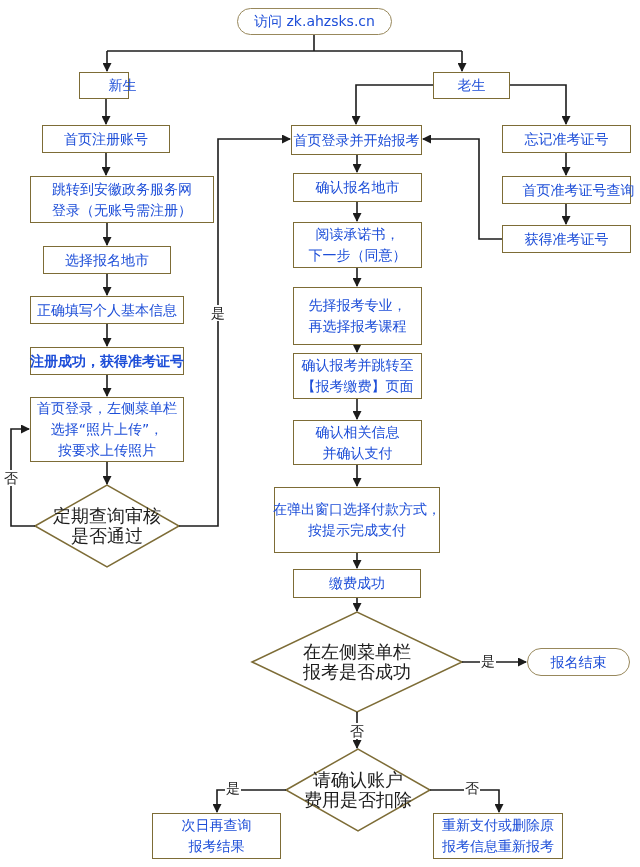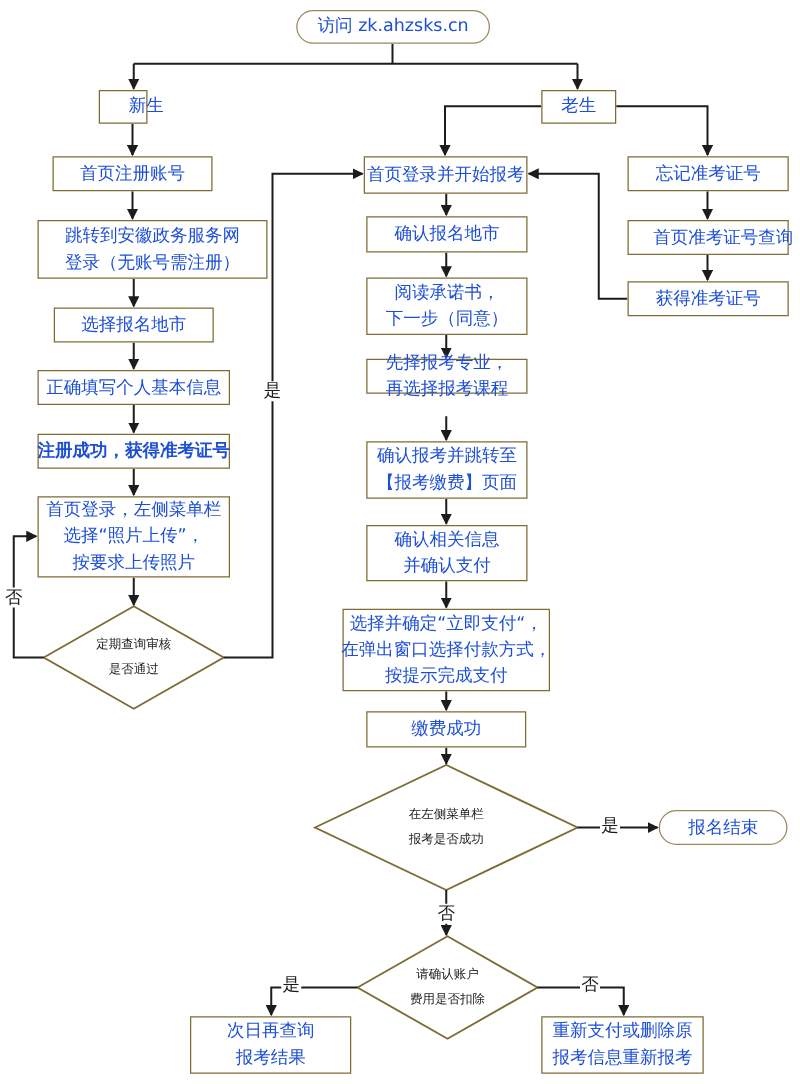--- a/index.html
+++ b/index.html
@@ -11,21 +11,21 @@
   .node{
     position:absolute;box-sizing:border-box;background:#fff;
     border:1.5px solid #7d6c36;
     display:flex;flex-direction:column;align-items:center;justify-content:center;
     font-size:14px;line-height:21px;color:#1d4ed8;text-align:center;
     white-space:nowrap;
   }
   .shape-terminator{border-radius:14px;border-color:#98885c;}
   .diamond-label{
     position:absolute;transform:translate(-50%,-50%);
-    font-size:10px;line-height:20px;color:#1c1c1c;text-align:center;white-space:nowrap;
+    font-size:18px;line-height:20px;color:#1c1c1c;text-align:center;white-space:nowrap;
   }
   .edge-label{
     position:absolute;transform:translate(-50%,-50%);
     font-size:14px;line-height:16px;color:#1c1c1c;background:#fff;padding:0 1px;
     white-space:nowrap;
   }
 </style>
 </head>
 <body>
 
@@ -71,24 +71,24 @@
         <polyline points="462,662 526,662" fill="none" stroke="#1c1c1c" stroke-width="1.6" marker-end="url(#arrowhead)"></polyline>
         <polyline points="357,712 357,748" fill="none" stroke="#1c1c1c" stroke-width="1.6" marker-end="url(#arrowhead)"></polyline>
         <polyline points="286,790 217,790 217,812" fill="none" stroke="#1c1c1c" stroke-width="1.6" marker-end="url(#arrowhead)"></polyline>
         <polyline points="430,790 499,790 499,812" fill="none" stroke="#1c1c1c" stroke-width="1.6" marker-end="url(#arrowhead)"></polyline>
       </g>
   </svg>
   <div id="node-layer">
       <div class="node shape-terminator" style="left: 237px; top: 8px; width: 155px; height: 27px;">
         <div>访问 zk.ahzsks.cn</div>
       </div>
-      <div class="node shape-box" style="left: 79px; top: 72px; width: 39px; height: 27px; padding-left: 37px;">
+      <div class="node shape-box" style="left: 79px; top: 72px; width: 50px; height: 27px; padding-left: 37px;">
         <div>新生</div>
       </div>
-      <div class="node shape-box" style="left: 433px; top: 72px; width: 60px; height: 27px;">
+      <div class="node shape-box" style="left: 433px; top: 72px; width: 77px; height: 27px;">
         <div>老生</div>
       </div>
       <div class="node shape-box" style="left: 42px; top: 125px; width: 128px; height: 28px; text-align: center;">
         <div>首页注册账号</div>
       </div>
       <div class="node shape-box" style="left: 30px; top: 176px; width: 184px; height: 47px;">
         <div>跳转到安徽政务服务网</div>
         <div>登录（无账号需注册）</div>
       </div>
       <div class="node shape-box" style="left: 43px; top: 246px; width: 128px; height: 28px;">
@@ -112,34 +112,33 @@
       <div class="node shape-box" style="left: 291px; top: 125px; width: 131px; height: 30px;">
         <div>首页登录并开始报考</div>
       </div>
       <div class="node shape-box" style="left: 293px; top: 173px; width: 129px; height: 29px;">
         <div>确认报名地市</div>
       </div>
       <div class="node shape-box" style="left: 293px; top: 222px; width: 129px; height: 46px; align-items: center;">
         <div>阅读承诺书，</div>
         <div>下一步（同意）</div>
       </div>
-      <div class="node shape-box" style="left: 293px; top: 287px; width: 129px; height: 28px;">
+      <div class="node shape-box" style="left: 293px; top: 287px; width: 129px; height: 58px;">
         <div>先择报考专业，</div>
         <div>再选择报考课程</div>
       </div>
       <div class="node shape-box" style="left: 293px; top: 353px; width: 129px; height: 46px;">
         <div>确认报考并跳转至</div>
         <div>【报考缴费】页面</div>
       </div>
       <div class="node shape-box" style="left: 293px; top: 420px; width: 129px; height: 45px;">
         <div>确认相关信息</div>
         <div>并确认支付</div>
       </div>
       <div class="node shape-box" style="left: 274px; top: 487px; width: 166px; height: 66px;">
-        <div>选择并确定“立即支付“，</div>
         <div>在弹出窗口选择付款方式，</div>
         <div>按提示完成支付</div>
       </div>
       <div class="node shape-box" style="left: 293px; top: 569px; width: 128px; height: 29px;">
         <div>缴费成功</div>
       </div>
       <div class="diamond-label" style="left: 357px; top: 662px;">
         <div>在左侧菜单栏</div>
         <div>报考是否成功</div>
       </div>

